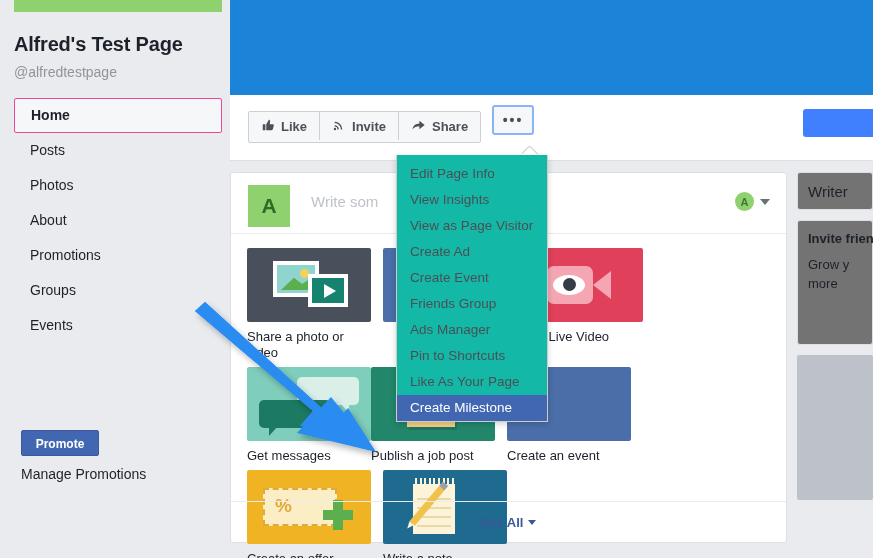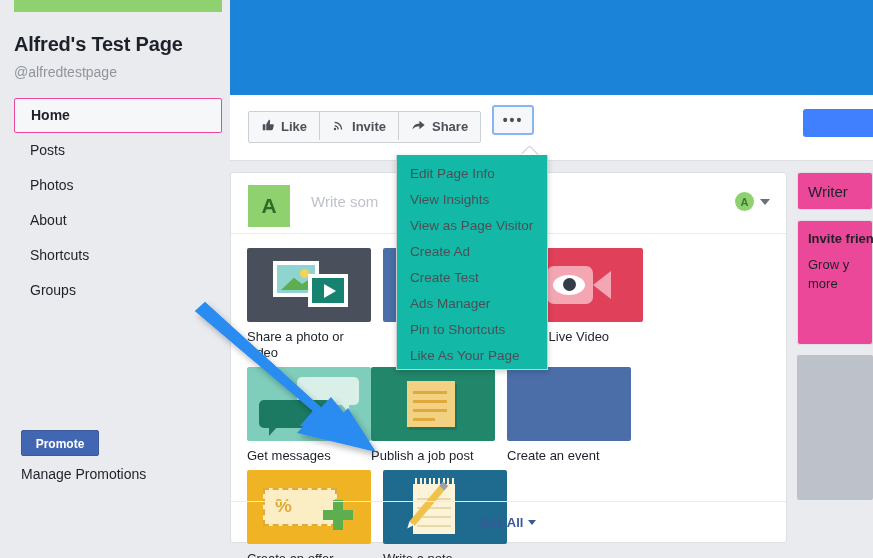--- a/index.html
+++ b/index.html
@@ -97,21 +97,21 @@
   .spiral i{position:absolute;top:0;width:2px;height:9px;background:#fdf3d9;}
   .pencil{position:absolute;left:56px;top:16px;width:7px;height:46px;background:#f0c24b;transform:rotate(40deg);transform-origin:top left;}
   .pencil:after{content:"";position:absolute;left:0;bottom:-7px;width:0;height:0;border-left:3.5px solid transparent;border-right:3.5px solid transparent;border-top:7px solid #f7f3ea;}
   .pencil:before{content:"";position:absolute;left:0;top:-6px;width:7px;height:6px;background:#9aa0a6;}
 
   .see-all{position:absolute;left:0;bottom:0;width:100%;height:40px;border-top:1px solid #e9ebee;display:flex;align-items:center;justify-content:center;gap:5px;color:#385898;font-size:13px;font-weight:bold;cursor:pointer;text-align:center;}
   .sa-caret{width:0;height:0;border-left:4px solid transparent;border-right:4px solid transparent;border-top:5px solid #385898;}
 
   
   .right-col{position:absolute;left:797px;top:172px;width:76px;}
-  .r-card{background:#ec4899;border:1px solid #dddfe2;border-radius:3px;box-sizing:border-box;margin-bottom:10px;padding:10px;}
+  .r-card{background:#737373;border:1px solid #dddfe2;border-radius:3px;box-sizing:border-box;margin-bottom:10px;padding:10px;}
   .r-writer{font-size:15px;color:#1d2129;height:38px;padding-top:10px;}
   .r-title{font-size:13px;font-weight:bold;color:#1d2129;white-space:nowrap;}
   .r-body{font-size:13px;color:#1d2129;text-align:left;margin-top:9px;line-height:19px;white-space:nowrap;}
   .r-invite{height:125px;}
   .r-grey{background:#bdc1c9;height:145px;border-radius:2px;}
 
   
   .menu{position:absolute;left:396px;top:155px;width:152px;background:#14b8a6;border:1px solid #ccc;border-top:none;box-shadow:0 2px 6px rgba(0,0,0,.18);z-index:40;padding:6px 0 0 0;box-sizing:border-box;}
   .menu-arrow{position:absolute;left:125px;top:-9px;width:16px;height:9px;overflow:hidden;}
   .menu-arrow:after{content:"";position:absolute;left:1px;top:2px;width:12px;height:12px;background:#fff;border-left:1px solid #ccc;border-top:1px solid #ccc;transform:rotate(45deg);}
@@ -131,22 +131,23 @@
       
     </div>
     <div class="page-title">Alfred's Test Page</div>
     <div class="page-handle">@alfredtestpage</div>
 
     <div class="nav">
       <div class="nav-item active">Home</div>
       <div class="nav-item">Posts</div>
       <div class="nav-item">Photos</div>
       <div class="nav-item">About</div>
-      <div class="nav-item">Shortcuts</div>
+      <div class="nav-item">Promotions</div>
       <div class="nav-item">Groups</div>
+      <div class="nav-item">Events</div>
     </div>
 
     <div class="promote-btn">Promote</div>
     <div class="manage-promo">Manage Promotions</div>
   </div>
 
   <div class="cover-photo"></div>
 
   <div class="action-bar">
     <div class="btn-group">
@@ -305,24 +306,26 @@
     </div>
     <div class="r-grey"></div>
   </div>
 
   <div class="menu">
     <div class="menu-arrow"></div>
     <div class="menu-item">Edit Page Info</div>
     <div class="menu-item">View Insights</div>
     <div class="menu-item">View as Page Visitor</div>
     <div class="menu-item">Create Ad</div>
-    <div class="menu-item">Create Test</div>
+    <div class="menu-item">Create Event</div>
+    <div class="menu-item">Friends Group</div>
     <div class="menu-item">Ads Manager</div>
     <div class="menu-item">Pin to Shortcuts</div>
     <div class="menu-item">Like As Your Page</div>
+    <div class="menu-item sel">Create Milestone</div>
   </div>
 
   <svg class="arrow-svg" viewBox="0 0 873 558">
     <defs>
       <filter id="ashadow" x="-20%" y="-20%" width="150%" height="150%">
         <feDropShadow dx="3" dy="4" stdDeviation="3" flood-color="#000" flood-opacity="0.28"></feDropShadow>
       </filter>
     </defs>
     <g filter="url(#ashadow)">
       <path d="M195 311 L313 411 L300 426 L342 429 L376 452 L348 408 L336 421 L205 302 Z" fill="#2a8cf0"></path>

